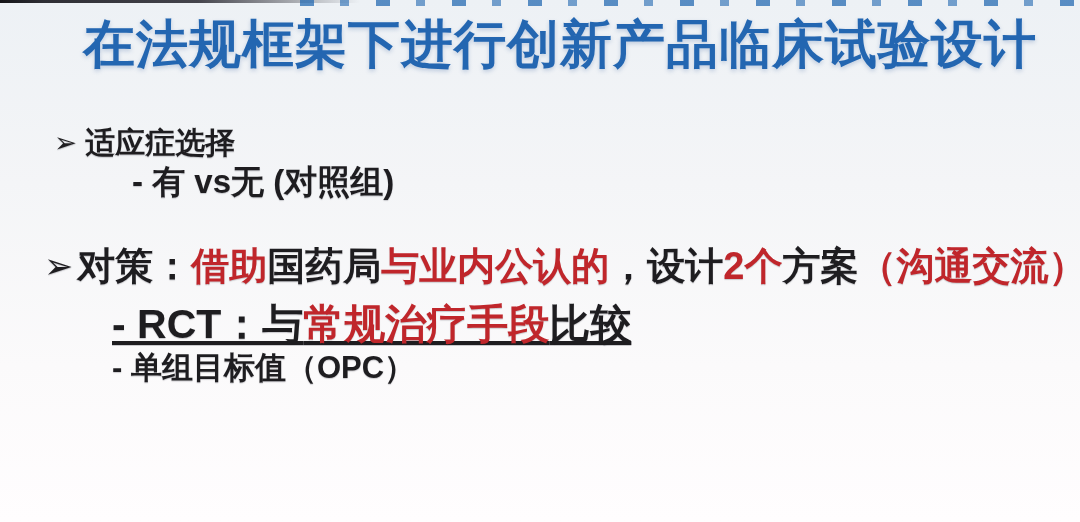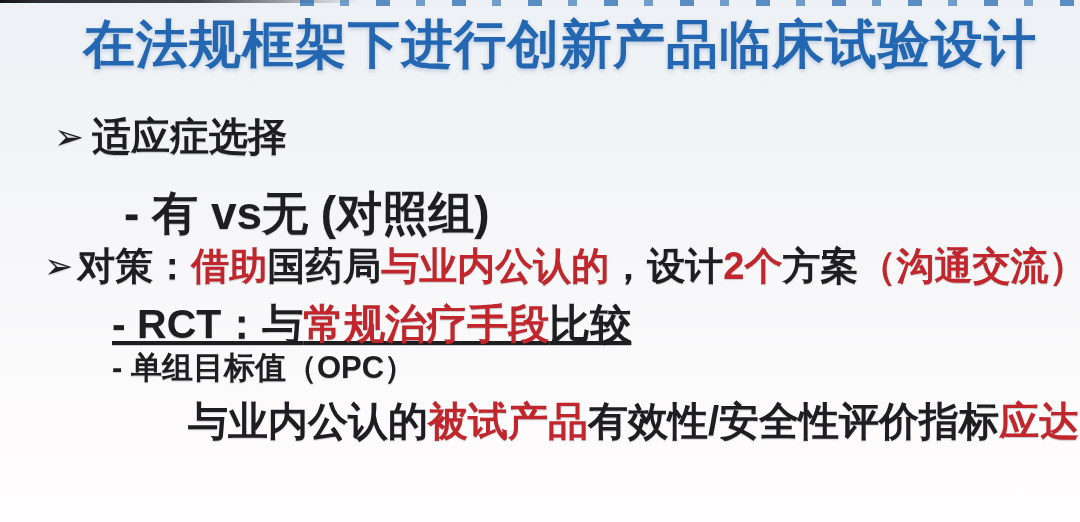--- a/index.html
+++ b/index.html
@@ -29,22 +29,22 @@
     text-shadow:0 2px 4px rgba(60,100,160,.28);
   }
   .line{
     position:absolute;white-space:nowrap;font-weight:700;line-height:1.05;
     color:var(--text_black,#1e1d20);
     text-shadow:0 1px 1px rgba(60,60,70,.25);
   }
   .marker{font-size:.92em;margin-right:8px;display:inline-block;transform:translateY(-1px);}
   .blk{color:var(--text_black,#1e1d20);}
   .red{color:var(--text_red,#c0262b);}
-  .l-indication{top:117px;left:54px;font-size:39px;text-align:right;}
-  .l-indication-sub{top:165px;left:124px;font-size:46px;margin-top:24px;}
+  .l-indication{top:127px;left:54px;font-size:30px;text-align:right;}
+  .l-indication-sub{top:165px;left:132px;font-size:33px;}
   .l-strategy{top:247px;left:44px;font-size:38px;}
   .l-strategy .marker{margin-right:4px;}
   .l-rct{top:303px;left:112px;font-size:41px;text-decoration:underline;}
   .l-opc{top:352px;left:112px;font-size:31px;}
   .l-opc-note1{top:400px;left:188px;font-size:40px;}
   .l-opc-note2{top:450px;left:130px;font-size:41px;}
 </style>
 </head>
 <body>
 
@@ -68,18 +68,15 @@
   </div>
 
   <div class="line l-rct">
     <span class="blk">- RCT：与</span><span class="red">常规治疗手段</span><span class="blk">比较</span>
   </div>
 
   <div class="line l-opc">
     <span>- 单组目标值（OPC）</span>
   </div>
 
-  <div class="line l-opc-note1">
-    <span class="blk">与业内公认的</span><span class="red">被试产品</span><span class="blk">有效性/安全性评价指标</span><span class="red">应达</span>
-  </div>
 
 
 </div>
 
 </body></html>

